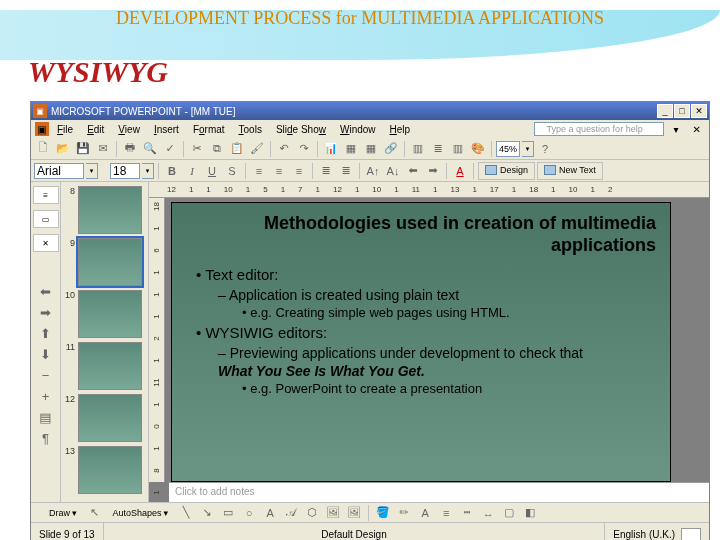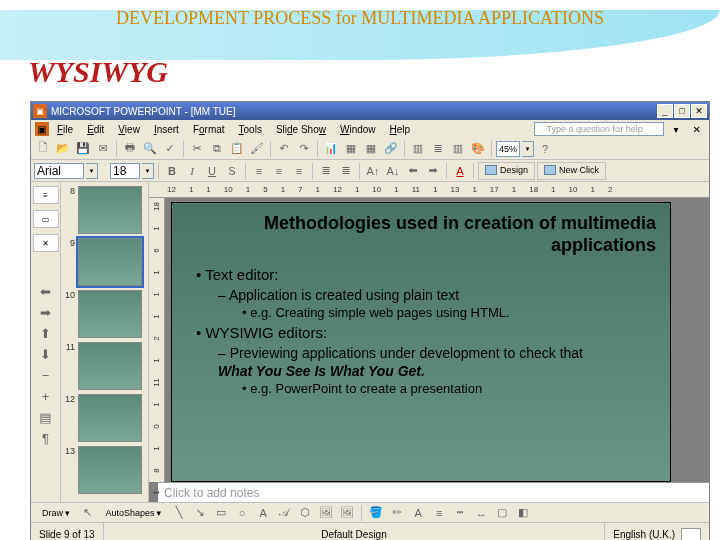--- a/index.html
+++ b/index.html
@@ -53,23 +53,23 @@
   .ruler-v { position: absolute; top: 16px; left: 0; width: 16px; bottom: 20px; background: #ece9d8; border-right: 1px solid #999; display: flex; flex-direction: column; align-items: center; padding-top: 4px; gap: 13px; font-size: 8px; color: #333; }
   .ruler-v span { transform: rotate(-90deg); }
   
   .slide-canvas { margin: 4px 0 0 22px; width: 500px; height: 280px; background: linear-gradient(#4a7565, #6a9585); border: 1px solid #000; padding: 10px 14px 8px; color: #000; font-family: Arial, sans-serif; }
   .slide-canvas h2 { font-size: 18px; font-weight: bold; text-align: right; line-height: 1.2; margin-bottom: 10px; }
   .slide-canvas .lvl0 { font-size: 15px; margin: 4px 0 4px 10px; }
   .slide-canvas .lvl1 { font-size: 14px; margin: 2px 0 2px 32px; }
   .slide-canvas .lvl2 { font-size: 13px; margin: 2px 0 2px 56px; }
   .em { font-style: italic; font-weight: bold; }
   
-  .notes-area { height: 20px; background: #fff; border-top: 1px solid #999; margin-left: 9px; padding: 3px 6px; font-size: 12px; color: #999; }
-  
-  .drawbar { height: 20px; background: #ece9d8; border-top: 1px solid #c0c0c0; display: flex; align-items: center; padding: 0 5px; gap: 3px; font-size: 9px; }
+  .notes-area { height: 20px; background: #fff; border-top: 1px solid #999; margin-left: 20px; padding: 3px 6px; font-size: 10px; color: #999; }
+  
+  .drawbar { height: 20px; background: #ece9d8; border-top: 1px solid #c0c0c0; display: flex; align-items: center; padding: 0 12px; gap: 3px; font-size: 9px; }
   .drawbar .dbtn { padding: 1px 5px; border: 1px solid transparent; cursor: pointer; display: flex; align-items: center; gap: 2px; }
   
   .statusbar { height: 24px; background: #ece9d8; border-top: 1px solid #c0c0c0; display: flex; align-items: center; font-size: 10px; }
   .statusbar .sseg { padding: 0 8px; border-right: 1px solid #c0c0c0; height: 100%; display: flex; align-items: center; }
   .statusbar .sseg.c { flex: 1; justify-content: center; }
   .statusbar .sseg:last-child { border-right: none; }
   .status-icon { width: 20px; height: 14px; background: #fff; border: 1px solid #999; margin-left: 6px; }
 </style>
 </head>
 <body>
@@ -168,21 +168,21 @@
     <div class="tbtn">➡</div>
     <div class="divider"></div>
     <div class="tbtn" style="color:#c00;text-decoration:underline">A</div>
     <div class="divider"></div>
     <div class="design-btn">
         <div class="mini-icon"></div>
         <span>Design</span>
       </div>
     <div class="newslide-btn">
         <div class="mini-icon"></div>
-        <span>New Click</span>
+        <span>New Text</span>
       </div>
   </div>
 
   <div class="workspace">
     <div class="left-col">
       <div class="tab">≡</div>
       <div class="tab">▭</div>
       <div class="tab">✕</div>
       <div style="height:20px"></div>
       <div class="icon-btn">⬅</div>

